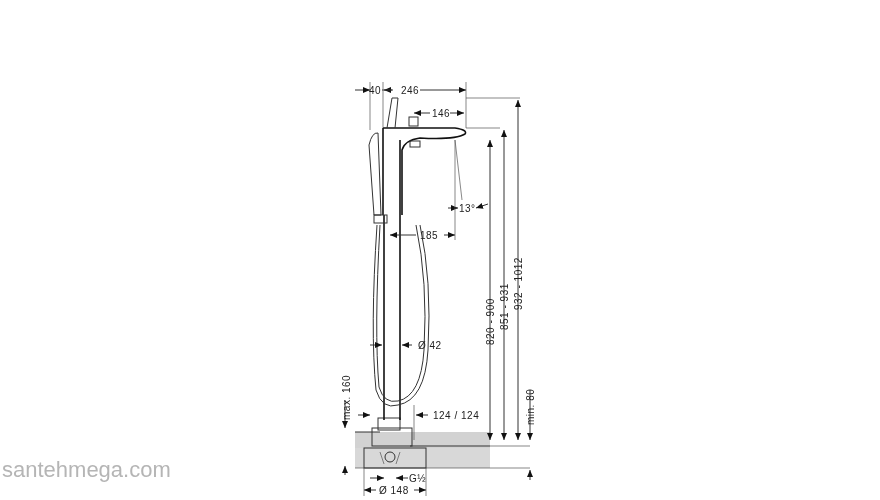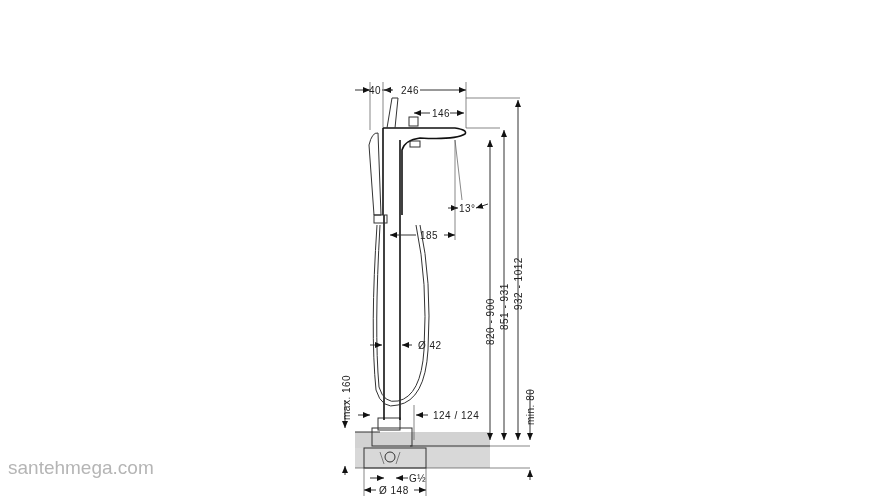--- a/index.html
+++ b/index.html
@@ -1,19 +1,19 @@
 <!DOCTYPE html>
 <html><head>
 <meta charset="utf-8">
 <style>
   html, body { margin:0; padding:0; background:#ffffff; }
   body { width:880px; height:500px; position:relative; overflow:hidden; font-family:"Liberation Sans", sans-serif; }
   #drawing { position:absolute; left:0; top:0; width:880px; height:500px; }
   .dim { font-family:"Liberation Sans", sans-serif; font-size:10px; fill:#222; letter-spacing:0.5px; }
-  .watermark { position:absolute; left:8px; top:457px; font-size:19px; color:#b5b5b5; font-family:"Liberation Sans", sans-serif;text-align:center; }
+  .watermark { position:absolute; left:2px; top:457px; font-size:22px; color:#b5b5b5; font-family:"Liberation Sans", sans-serif;text-align:center; }
   .ln { stroke:#333; stroke-width:1; fill:none; }
   .thin { stroke:#555; stroke-width:0.7; fill:none; }
   .thick { stroke:#111; stroke-width:1.6; fill:none; }
 </style>
 </head>
 <body>
 
 <svg id="drawing" viewBox="0 0 880 500" xmlns="http://www.w3.org/2000/svg">
   <defs>
     <marker id="arr" markerWidth="8" markerHeight="8" refX="7" refY="4" orient="auto" markerUnits="userSpaceOnUse">

